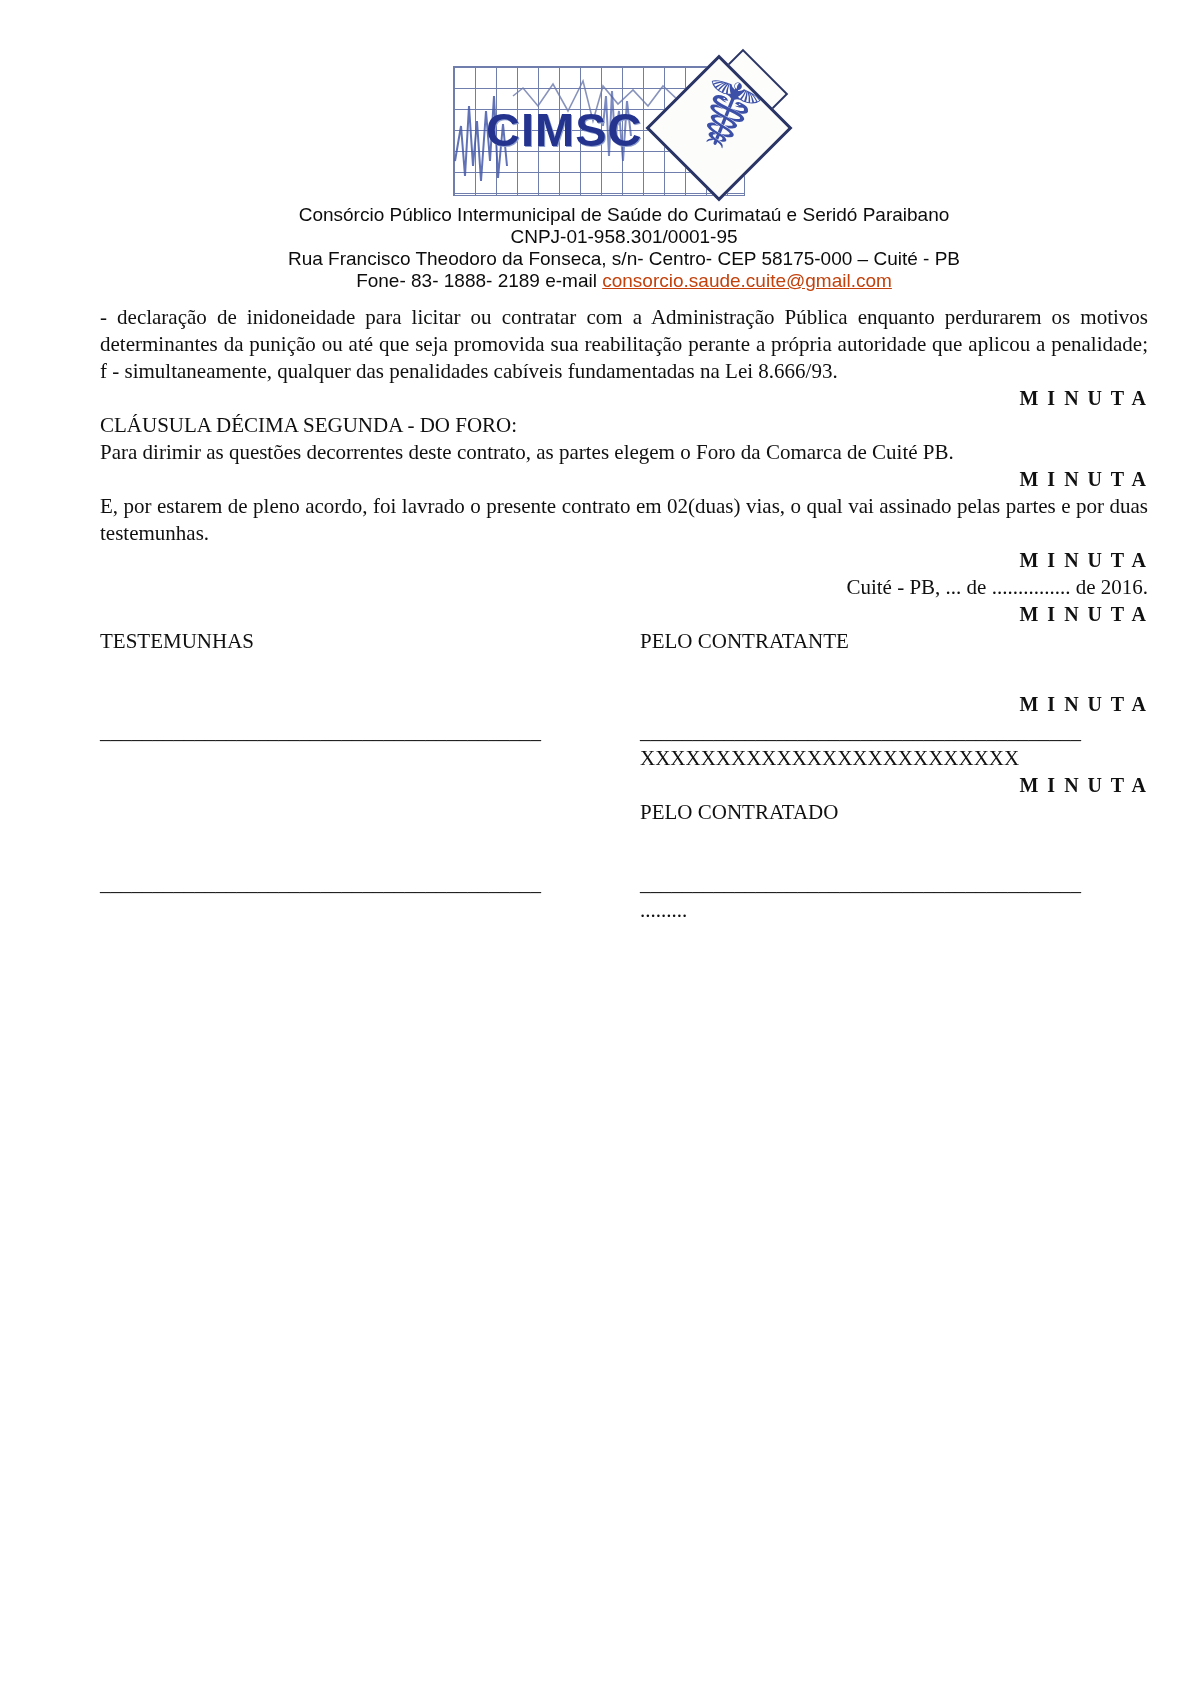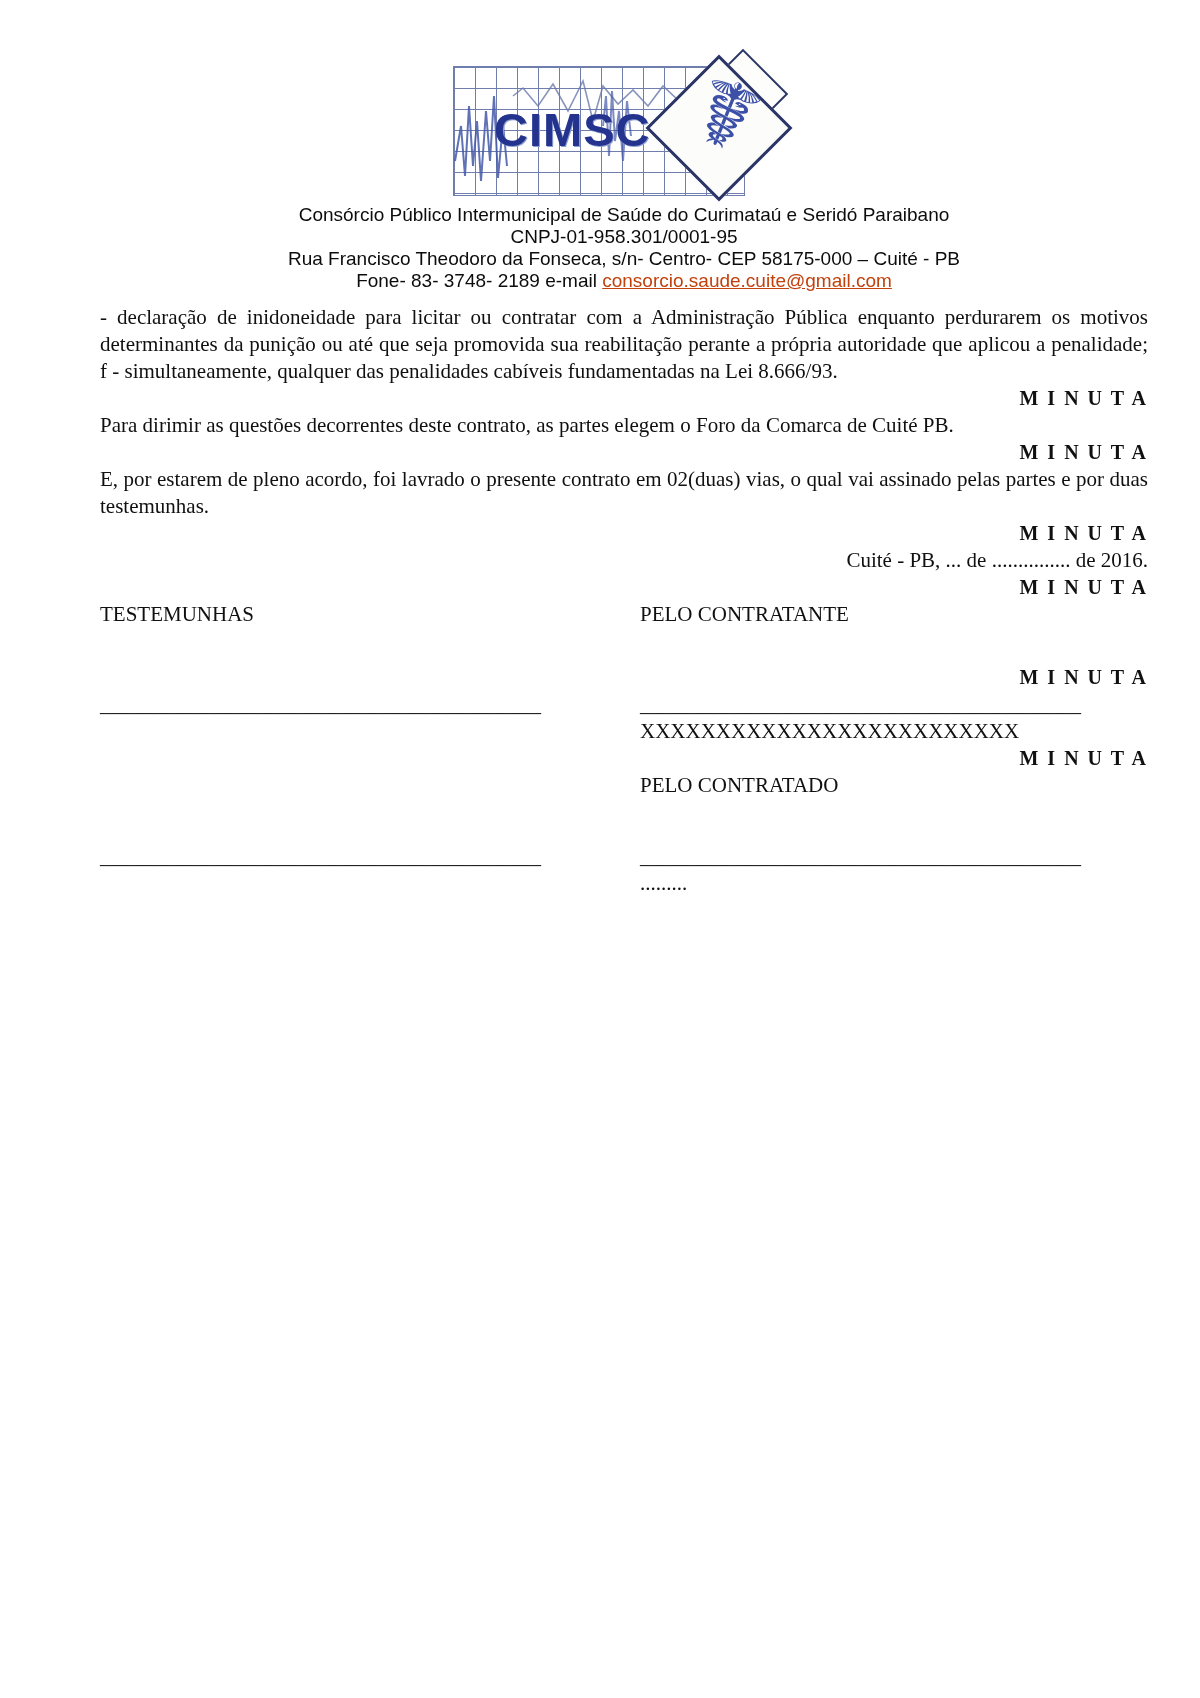--- a/index.html
+++ b/index.html
@@ -35,21 +35,21 @@
     height: 130px;
     background-color: #ffffff;
     background-image:
       repeating-linear-gradient(to right, #707ead 0 1px, transparent 1px 21px),
       repeating-linear-gradient(to bottom, #707ead 0 1px, transparent 1px 21px);
     border: 1px solid #707ead;
   }
   .logo-trace { position: absolute; left: 0; top: 4px; }
   .logo-acronym {
     position: absolute;
-    left: 41px; top: 40px;
+    left: 33px; top: 40px;
     font-family: "Liberation Sans", sans-serif;
     font-weight: 800;
     font-size: 47px;
     letter-spacing: 1px;
     color: #24338e;
     text-shadow: 1px 1px 0 #8fa0d0;
   }
   .diamond-small {
     position: absolute;
     left: 258px; top: 0px;
@@ -133,31 +133,32 @@
       <div class="diamond-main"></div>
       <div class="caduceus">☤</div>
       <div class="logo-acronym">CIMSC</div>
     </div>
 
     <div class="letterhead">
       <div>Consórcio Público Intermunicipal de Saúde do  Curimataú e Seridó Paraibano</div>
       <div>CNPJ-01-958.301/0001-95</div>
       <div>Rua Francisco Theodoro da Fonseca,  s/n- Centro- CEP 58175-000 – Cuité - PB</div>
       <div>
-        <span>Fone- 83- 3748- 2189 e-mail </span>
+        <span>Fone- 83- 1888- 2189 e-mail </span>
         <a class="email-link">consorcio.saude.cuite@gmail.com</a>
       </div>
     </div>
 
     <div class="doc-body">
 
       <div class="justify">- declaração de inidoneidade para licitar ou contratar com a Administração Pública enquanto perdurarem os motivos determinantes da punição ou até que seja promovida sua reabilitação perante a própria autoridade que aplicou a penalidade; f - simultaneamente, qualquer das penalidades cabíveis fundamentadas na Lei 8.666/93.</div>
 
       <div class="minuta">M I N U T A</div>
 
+      <div>CLÁUSULA DÉCIMA SEGUNDA - DO FORO:</div>
       <div>Para dirimir as questões decorrentes deste contrato, as partes elegem o Foro da Comarca de Cuité PB.</div>
 
       <div class="minuta">M I N U T A</div>
 
       <div class="justify">E, por estarem de pleno acordo, foi lavrado o presente contrato em 02(duas) vias, o qual vai assinado pelas partes e por duas testemunhas.</div>
 
       <div class="minuta">M I N U T A</div>
 
       <div class="right">Cuité - PB, ... de ............... de 2016.</div>
 

